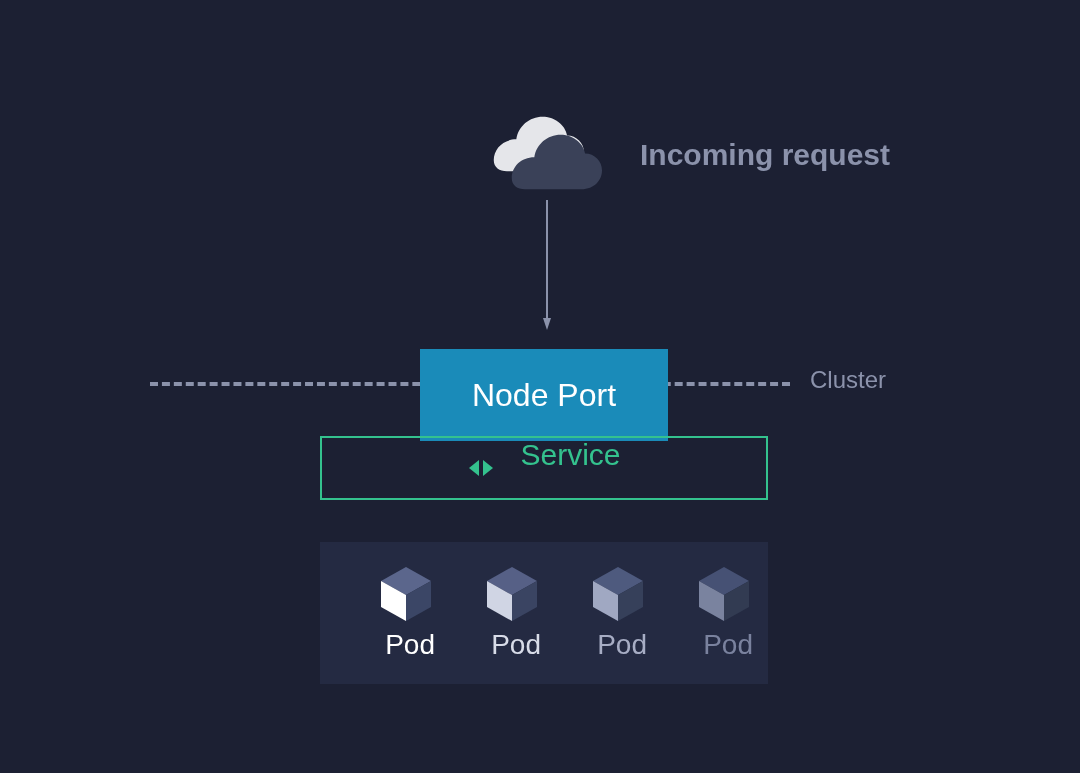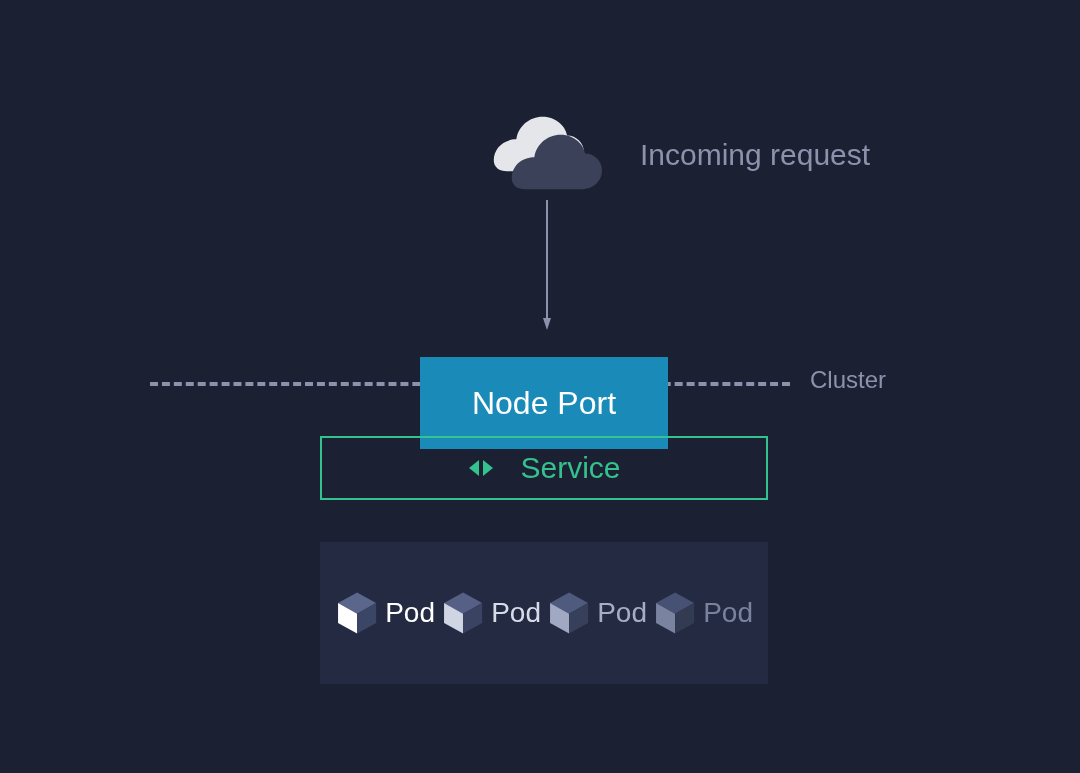--- a/index.html
+++ b/index.html
@@ -35,21 +35,21 @@
       width: 94px;
       height: 60px;
     }
     
     .incoming-label {
       position: absolute;
       left: 640px;
       top: 138px;
       color: #8b92ab;
       font-size: 30px;
-      font-weight: 400;
+      font-weight: 700;
     }
     
     .arrow {
       position: absolute;
       left: 543px;
       top: 200px;
     }
     
     .cluster-line {
       position: absolute;
@@ -73,32 +73,30 @@
       top: 349px;
       width: 248px;
       height: 92px;
       background: #1a8bb9;
       display: flex;
       align-items: center;
       justify-content: center;
       color: #ffffff;
       font-size: 32px;
       font-weight: 400;
-      margin-top: 8px;
     }
     
     .service-box {
       position: absolute;
       left: 320px;
       top: 436px;
       width: 448px;
       height: 64px;
       border: 2px solid #34c28e;
       display: flex;
-      align-items: center;
       justify-content: center;
       gap: 25px;
     }
     .service-icon {
       display: inline-flex;
       align-items: center;
     }
     .service-label {
       color: #34c28e;
       font-size: 30px;
@@ -112,22 +110,22 @@
       width: 448px;
       height: 142px;
       background: #242a42;
       display: flex;
       align-items: center;
       justify-content: space-around;
       padding: 0 12px;
     }
     .pod-item {
       display: flex;
-      flex-direction: row;
-      align-items: center;
+      flex-direction: column;
+      align-items: flex-end;
       gap: 6px;
       width: 100px;
     }
     .pod-cube {
       width: 58px;
       height: 58px;
     }
     .pod-label {
       font-size: 28px;
       font-weight: 400;

